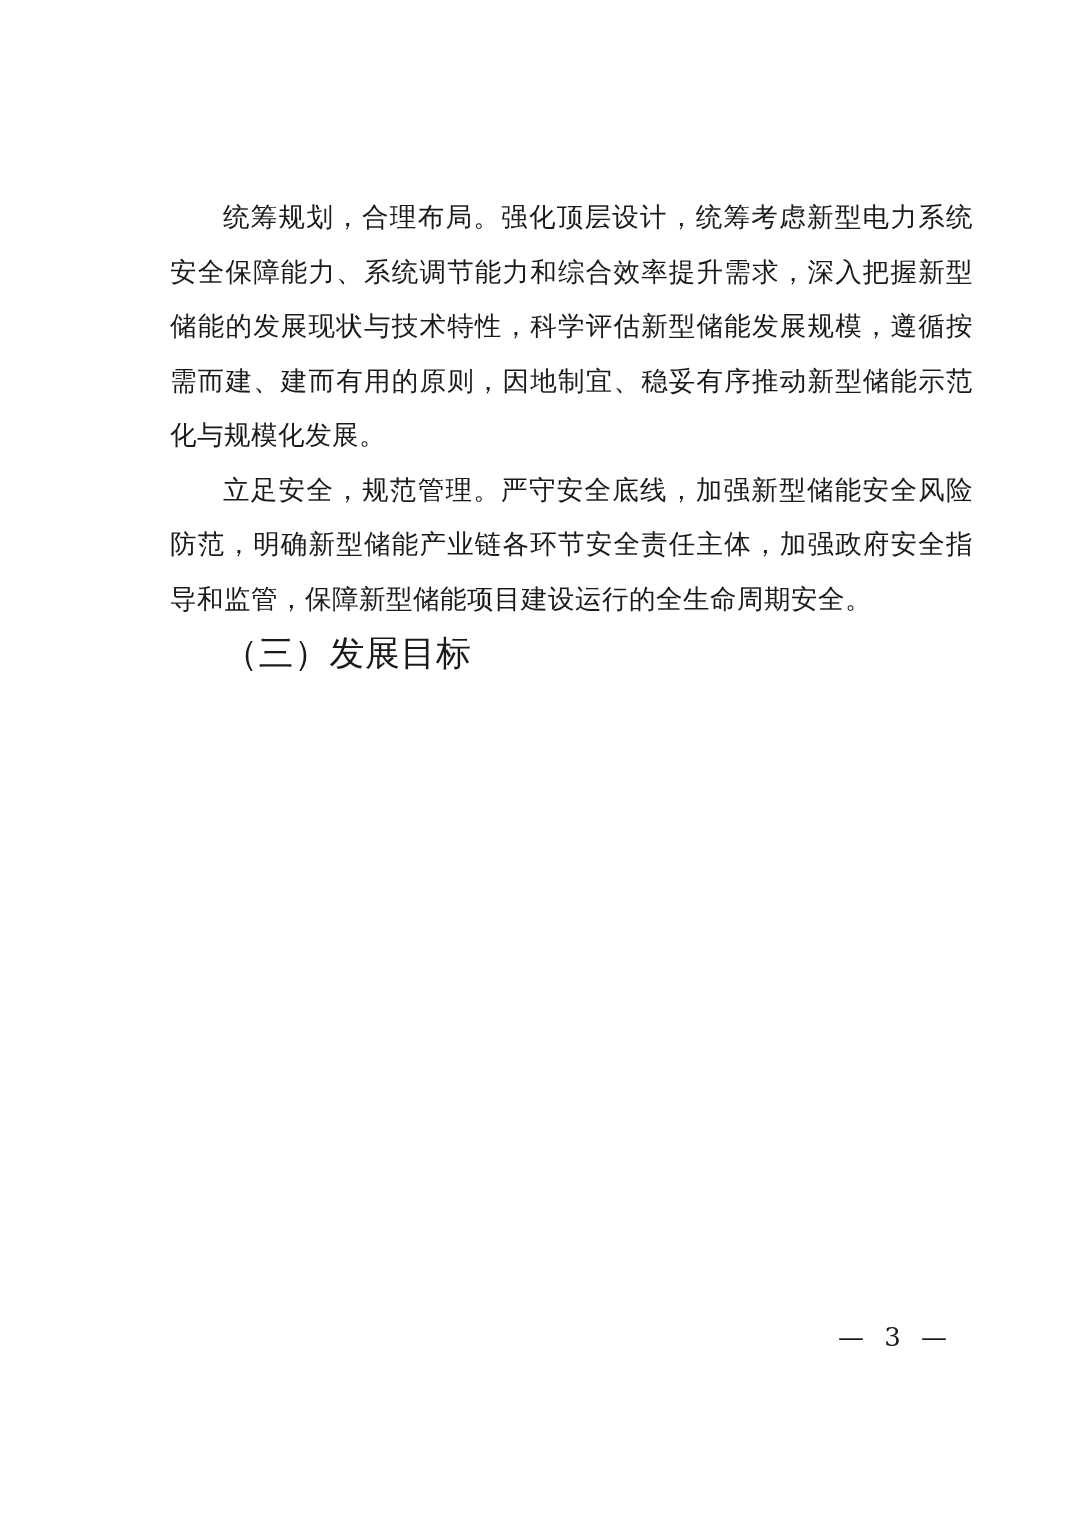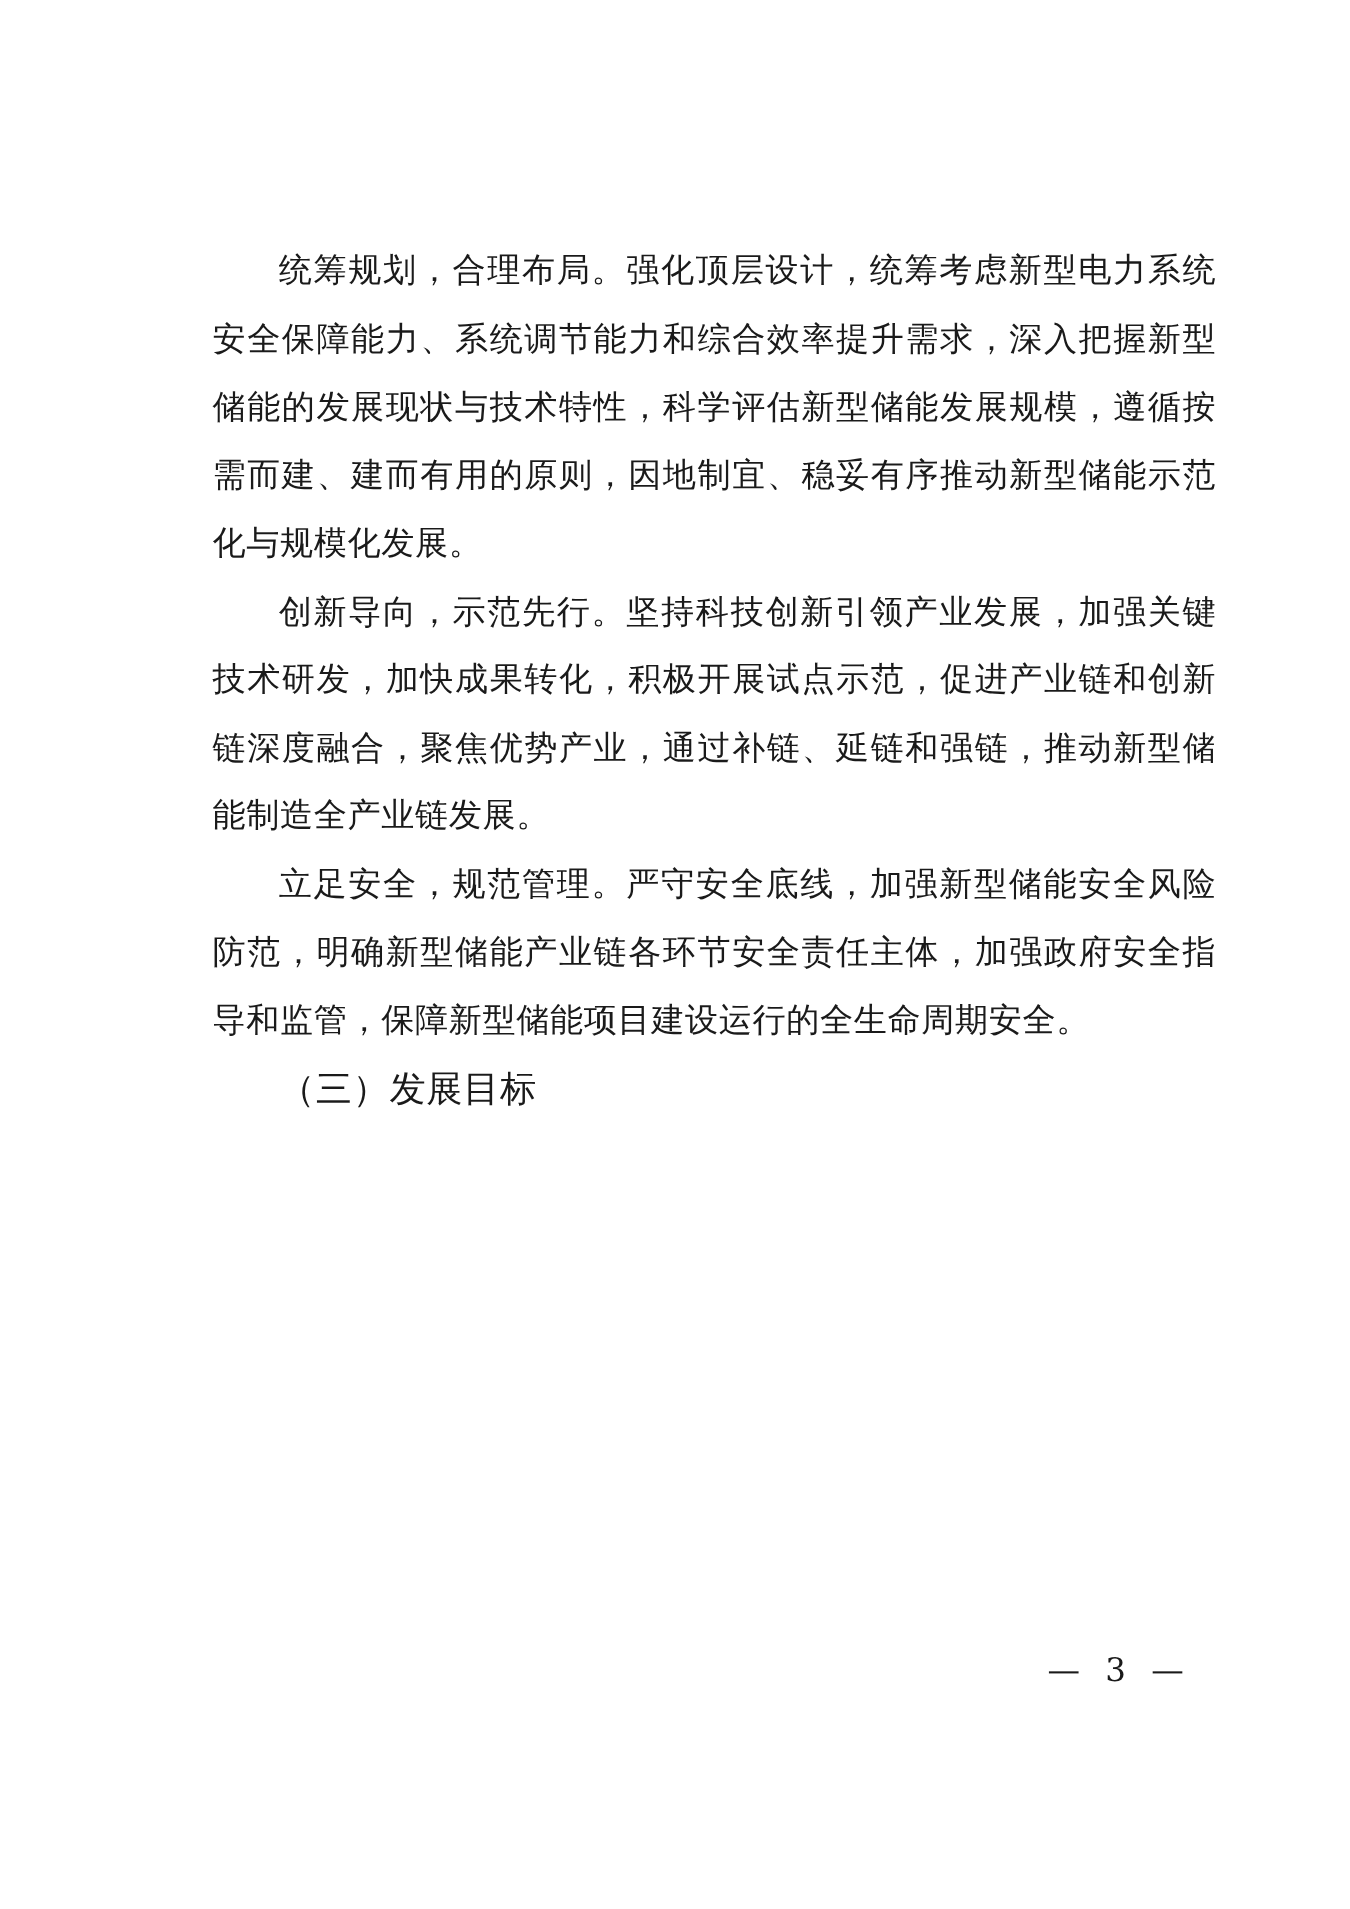--- a/index.html
+++ b/index.html
@@ -2,27 +2,26 @@
 <html><head>
 <meta charset="utf-8">
 <style>
   html, body { margin: 0; padding: 0; }
   body {
     width: 1080px; height: 1527px; background: #ffffff; position: relative; overflow: hidden;
     font-family: "DejaVu Serif", "Liberation Serif", serif; color: #1a1a1a;
   }
   .page { position: absolute; left: 147px; top: 190px; width: 803px; margin-left: 23px; }
   .para { margin: 0; font-size: 26.5px; line-height: 54.5px; text-align: justify; text-indent: 53px; letter-spacing: 0.5px; }
-  .heading { margin: 0; font-size: 29px; line-height: 54.5px; text-indent: 53px; letter-spacing: 0.5px; }
+  .heading { margin: 0; font-size: 35px; line-height: 54.5px; text-indent: 53px; letter-spacing: 0.5px; }
   .lead { font-weight: normal; }
   .page-num { position: absolute; left: 838px; top: 1322px; font-size: 26px; letter-spacing: 6px; }
 </style>
 </head>
 <body>
 
 <div class="page">
   <p class="para"><span class="lead">统筹规划，合理布局。</span><span>强化顶层设计，统筹考虑新型电力系统安全保障能力、系统调节能力和综合效率提升需求，深入把握新型储能的发展现状与技术特性，科学评估新型储能发展规模，遵循按需而建、建而有用的原则，因地制宜、稳妥有序推动新型储能示范化与规模化发展。</span></p>
-  <p class="para"><span class="lead">创新导向，示范先行。</span><span>坚持科技创新引领产业发展，加强关键技术研发，加快成果转化，积极开展试点示范，促进产业链和创新链深度融合，聚焦优势产业，通过补链、延链和强链，推动新型储能制造全产业链发展。</span></p>
   <p class="para"><span class="lead">立足安全，规范管理。</span><span>严守安全底线，加强新型储能安全风险防范，明确新型储能产业链各环节安全责任主体，加强政府安全指导和监管，保障新型储能项目建设运行的全生命周期安全。</span></p>
   <p class="heading">（三）发展目标</p>
 </div>
 
 <div class="page-num">— 3 —</div>
 
 </body></html>

